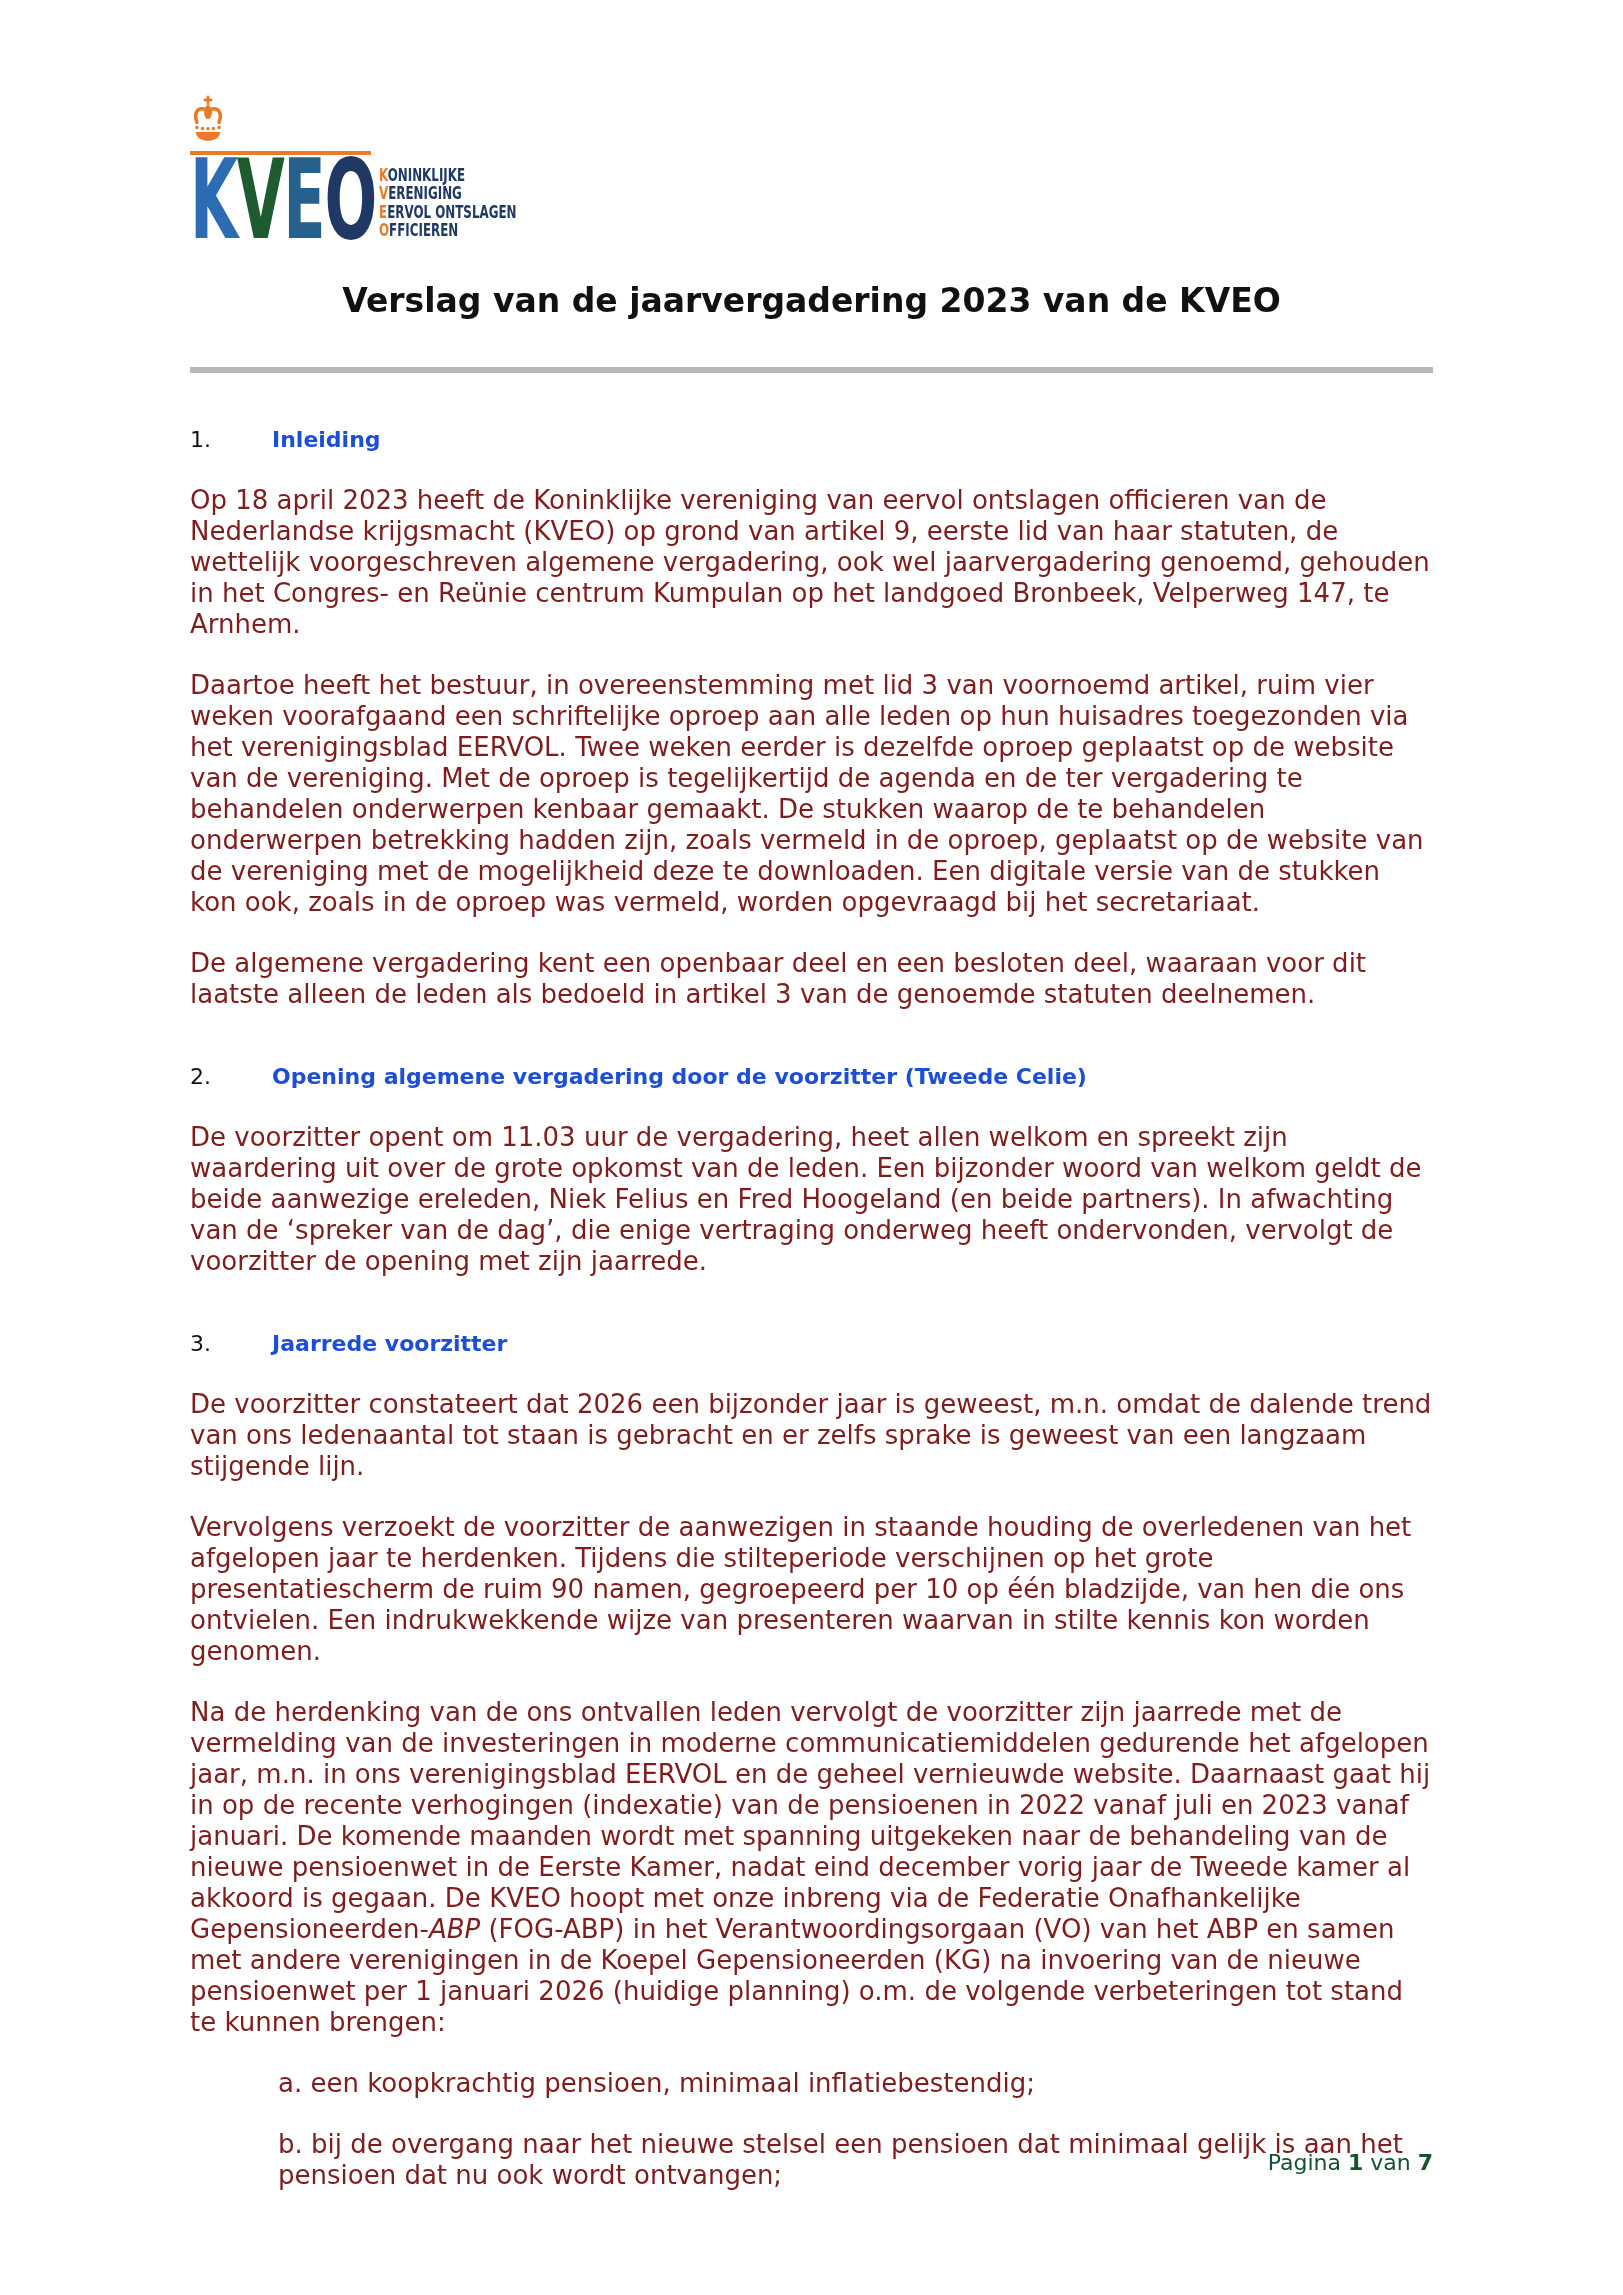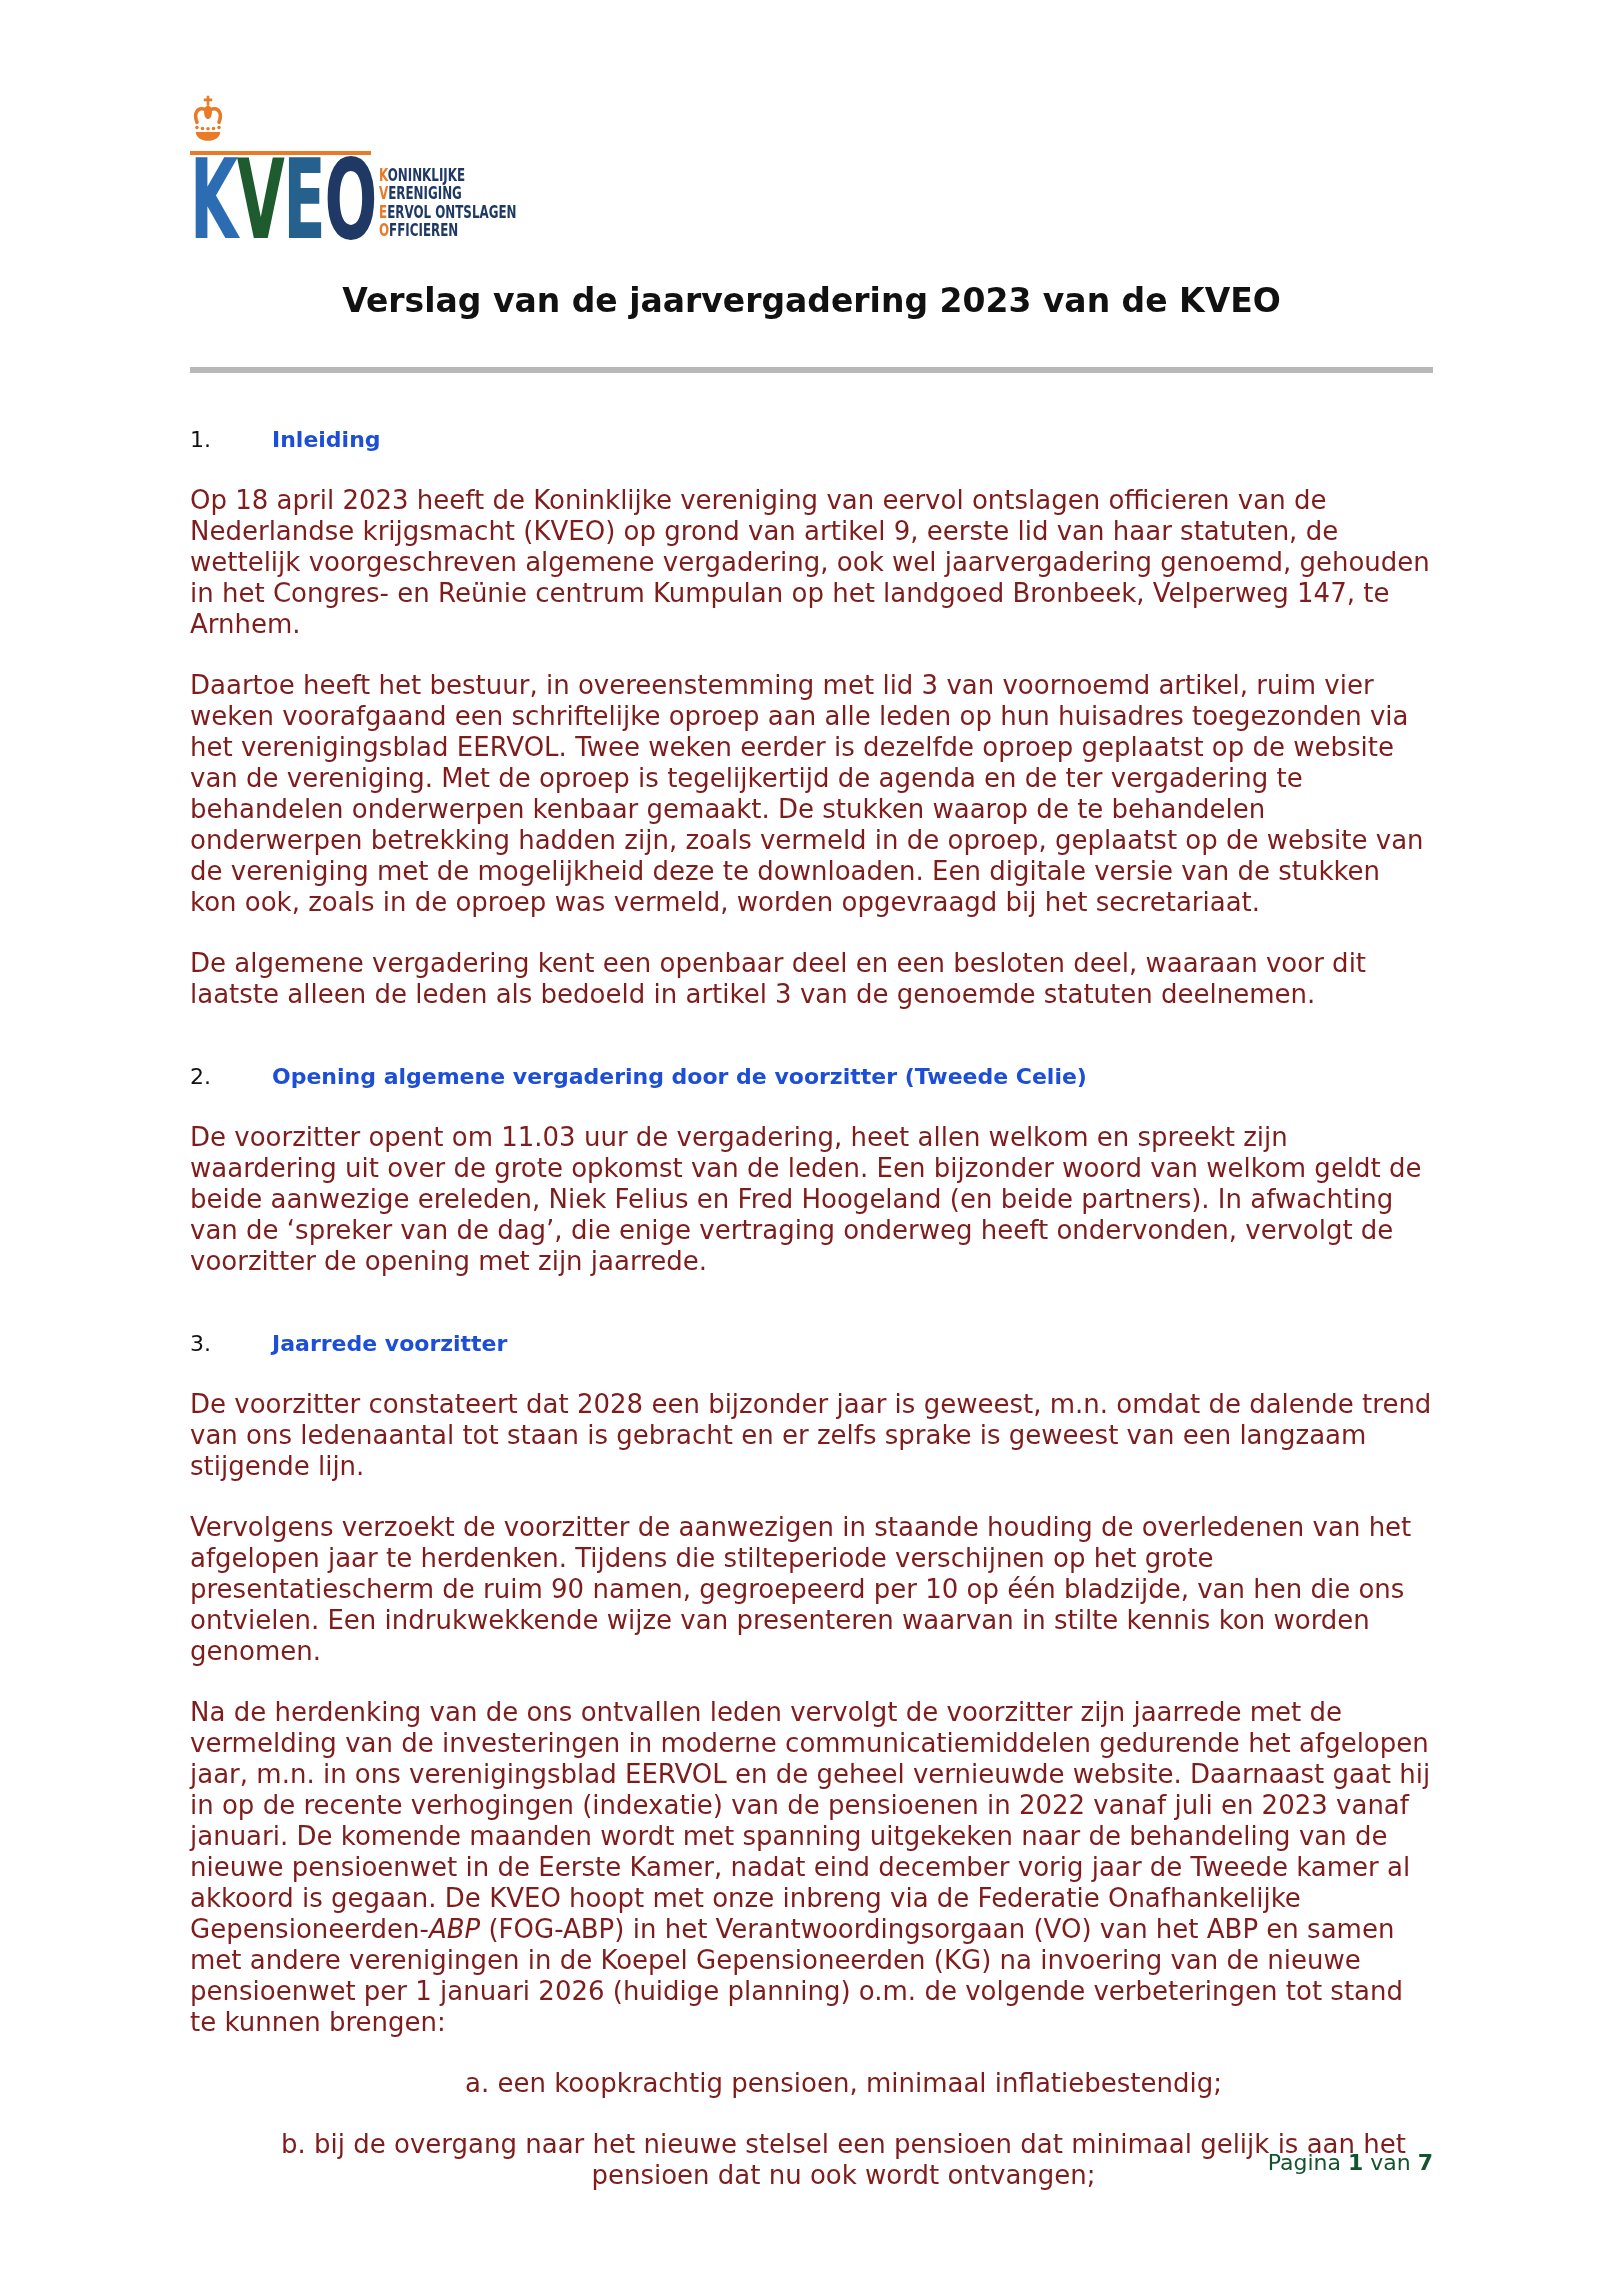--- a/index.html
+++ b/index.html
@@ -35,21 +35,21 @@
     margin:41px 0 0 0;text-align:center;
     font-size:33px;font-weight:700;color:#111;letter-spacing:0;
   }
   .divider{margin-top:47px;height:5.2px;background:#B8B8B8;}
   
   .h{display:flex;margin-top:51px;font-size:22px;line-height:31px;}
   .hnum{flex:0 0 82px;font-weight:400;color:#111;}
   .hlabel{font-weight:700;color:#1d4ed8;}
   .para{margin:30px 0 0 0;font-size:26px;line-height:31px;color:#7f1d1d;}
   .para em{font-style:italic;}
-  .list-item{margin-left:64px;text-align:center;}
+  .list-item{margin-left:88px;}
   
   .footer{
     position:absolute;top:2148px;right:190px;
     font-size:22px;line-height:29px;color:#14532d;
   }
   .footer strong{font-weight:700;}
 </style>
 </head>
 <body>
 
@@ -108,21 +108,21 @@
     <span class="hlabel">Opening algemene vergadering door de voorzitter (Tweede Celie)</span>
   </div>
 
   <p class="para">De voorzitter opent om 11.03 uur de vergadering, heet allen welkom en spreekt zijn waardering uit over de grote opkomst van de leden. Een bijzonder woord van welkom geldt de beide aanwezige ereleden, Niek Felius en Fred Hoogeland (en beide partners). In afwachting van de ‘spreker van de dag’, die enige vertraging onderweg heeft ondervonden, vervolgt de voorzitter de opening met zijn jaarrede.</p>
 
   <div class="h">
     <span class="hnum">3.</span>
     <span class="hlabel">Jaarrede voorzitter</span>
   </div>
 
-  <p class="para">De voorzitter constateert dat 2028 een bijzonder jaar is geweest, m.n. omdat de dalende trend van ons ledenaantal tot staan is gebracht en er zelfs sprake is geweest van een langzaam stijgende lijn.</p>
+  <p class="para">De voorzitter constateert dat 2026 een bijzonder jaar is geweest, m.n. omdat de dalende trend van ons ledenaantal tot staan is gebracht en er zelfs sprake is geweest van een langzaam stijgende lijn.</p>
   <p class="para">Vervolgens verzoekt de voorzitter de aanwezigen in staande houding de overledenen van het afgelopen jaar te herdenken. Tijdens die stilteperiode verschijnen op het grote presentatiescherm de ruim 90 namen, gegroepeerd per 10 op één bladzijde, van hen die ons ontvielen. Een indrukwekkende wijze van presenteren waarvan in stilte kennis kon worden genomen.</p>
 
   <p class="para"><span>Na de herdenking van de ons ontvallen leden vervolgt de voorzitter zijn jaarrede met de vermelding van de investeringen in moderne communicatiemiddelen gedurende het afgelopen jaar, m.n. in ons verenigingsblad EERVOL en de geheel vernieuwde website. Daarnaast gaat hij in op de recente verhogingen (indexatie) van de pensioenen in 2022 vanaf juli en 2023 vanaf januari. De komende maanden wordt met spanning uitgekeken naar de behandeling van de nieuwe pensioenwet in de Eerste Kamer, nadat eind december vorig jaar de Tweede kamer al akkoord is gegaan. De KVEO hoopt met onze inbreng via de Federatie Onafhankelijke Gepensioneerden-</span><em>ABP</em><span> (FOG-ABP) in het Verantwoordingsorgaan (VO) van het ABP en samen met andere verenigingen in de Koepel Gepensioneerden (KG) na invoering van de nieuwe pensioenwet per 1 januari 2026 (huidige planning) o.m. de volgende verbeteringen tot stand te kunnen brengen:</span></p>
 
   <p class="para list-item">a. een koopkrachtig pensioen, minimaal inflatiebestendig;</p>
   <p class="para list-item">b. bij de overgang naar het nieuwe stelsel een pensioen dat minimaal gelijk is aan het pensioen dat nu ook wordt ontvangen;</p>
 
   <div class="footer">
     <span>Pagina </span><strong>1</strong><span> van </span><strong>7</strong>
   </div>

